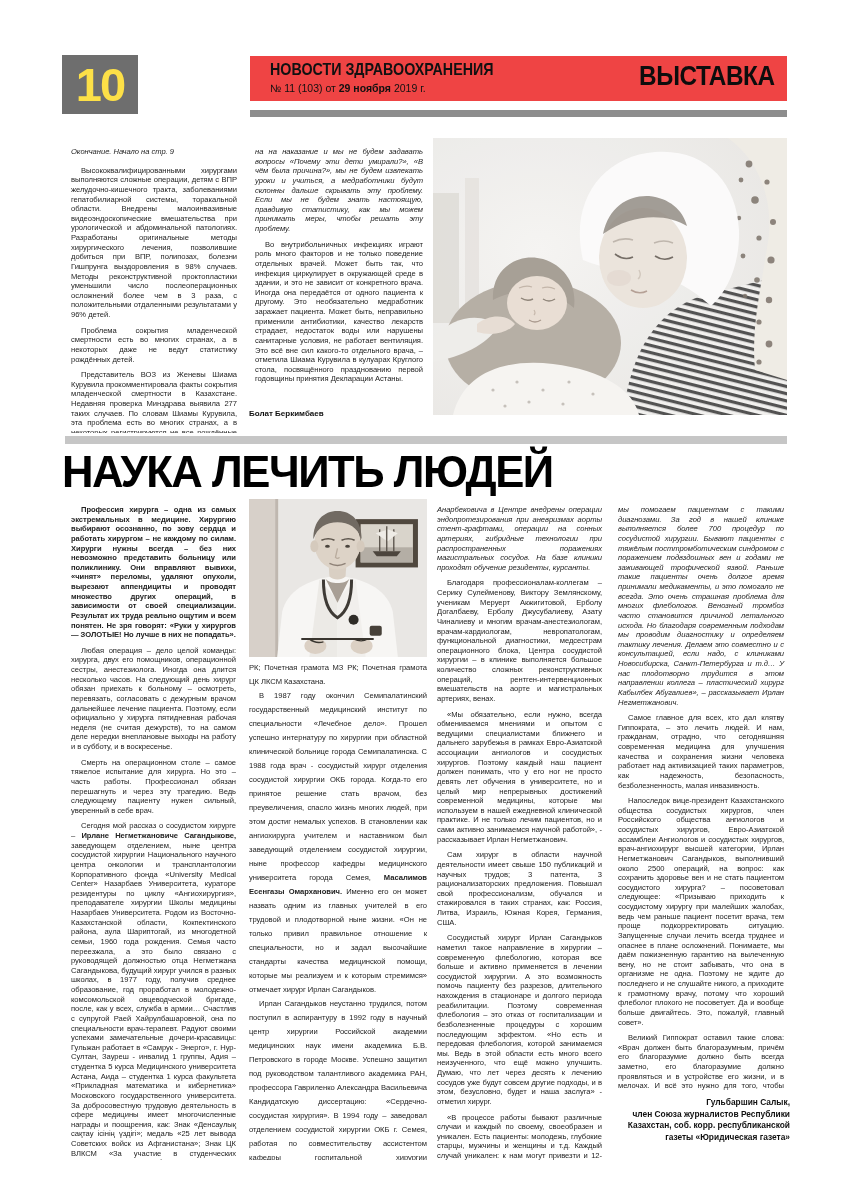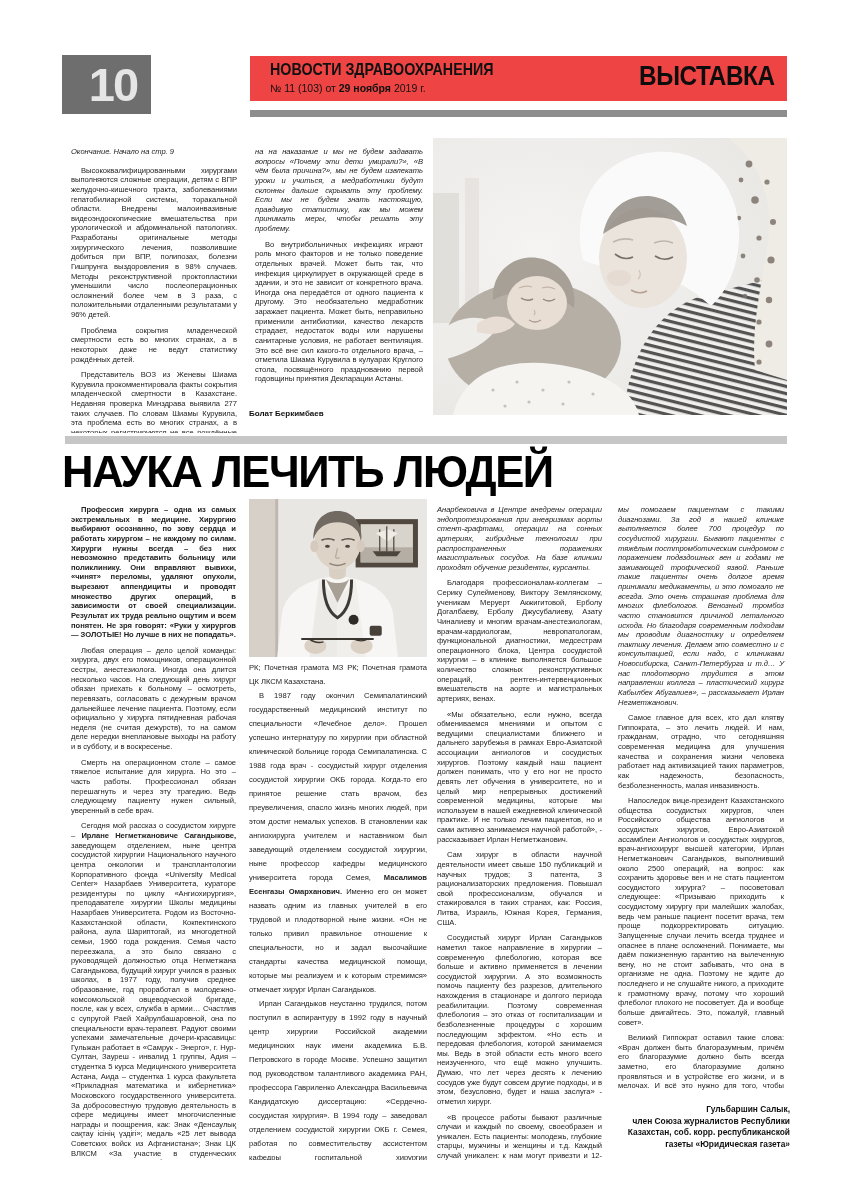--- a/index.html
+++ b/index.html
@@ -3,22 +3,22 @@
 <meta charset="utf-8">
 <style>
   html,body { margin:0; padding:0; background:#ffffff; }
   .page {
     position:relative; width:842px; height:1191px; background:#ffffff;
     font-family:"Liberation Sans", sans-serif; color:#1d1d1d; overflow:hidden;
   }
   
   .pagenum {
     position:absolute; left:62px; top:55px; width:76px; height:59px;
-    background:#6e6e6e; color:#e5e5e5; display:flex; align-items:center; justify-content:center;
-    font-size:47px; font-weight:bold; letter-spacing:-2px;padding-left:13px;
+    background:#6e6e6e; color:#fde047; display:flex; align-items:center; justify-content:center;
+    font-size:47px; font-weight:bold; letter-spacing:-2px;
   }
   .banner { position:absolute; left:250px; top:56px; width:537px; height:45px; background:#ef4444; }
   .masthead {
     position:absolute; left:20px; top:4px; font-size:17px; font-weight:bold; color:#111;
     transform:scaleX(0.84); transform-origin:left center; white-space:nowrap;
   }
   .issue { position:absolute; left:20px; top:26px; font-size:10.5px; color:#111; white-space:nowrap; }
   .section-label {
     position:absolute; right:12px; top:5px; font-size:27px; font-weight:bold; color:#0d0d0d;
     transform:scaleX(0.9); transform-origin:right center; letter-spacing:-0.5px;
@@ -55,21 +55,21 @@
   .m-col2wrap { position:absolute; left:249px; top:499px; width:178px; height:661px; overflow:hidden; }
   .doctor-photo { display:block; width:178px; height:158px; margin-bottom:4px; }
   .m-col2 { position:static; text-align:justify; font-size:7.6px; line-height:14px; color:#232323; letter-spacing:-0.04px; }
   .m-col2 p { margin:0; text-indent:10px; }
   .m-col2 p.cont { text-indent:0; }
   .m-col3 { left:431px; top:499px; width:177px; height:661px; }
   .m-col4 { left:612px; top:499px; width:178px; height:592px; }
 
   .signature {
     position:absolute; left:612px; top:1097px; width:178px; text-align:right;
-    font-size:8.4px; font-weight:bold; line-height:11.5px; color:#111;margin-top:7px;
+    font-size:8.4px; font-weight:bold; line-height:11.5px; color:#111;
   }
 </style>
 </head>
 <body>
 
 <div class="page">
 
   <div class="pagenum">
     <span>10</span>
   </div>

